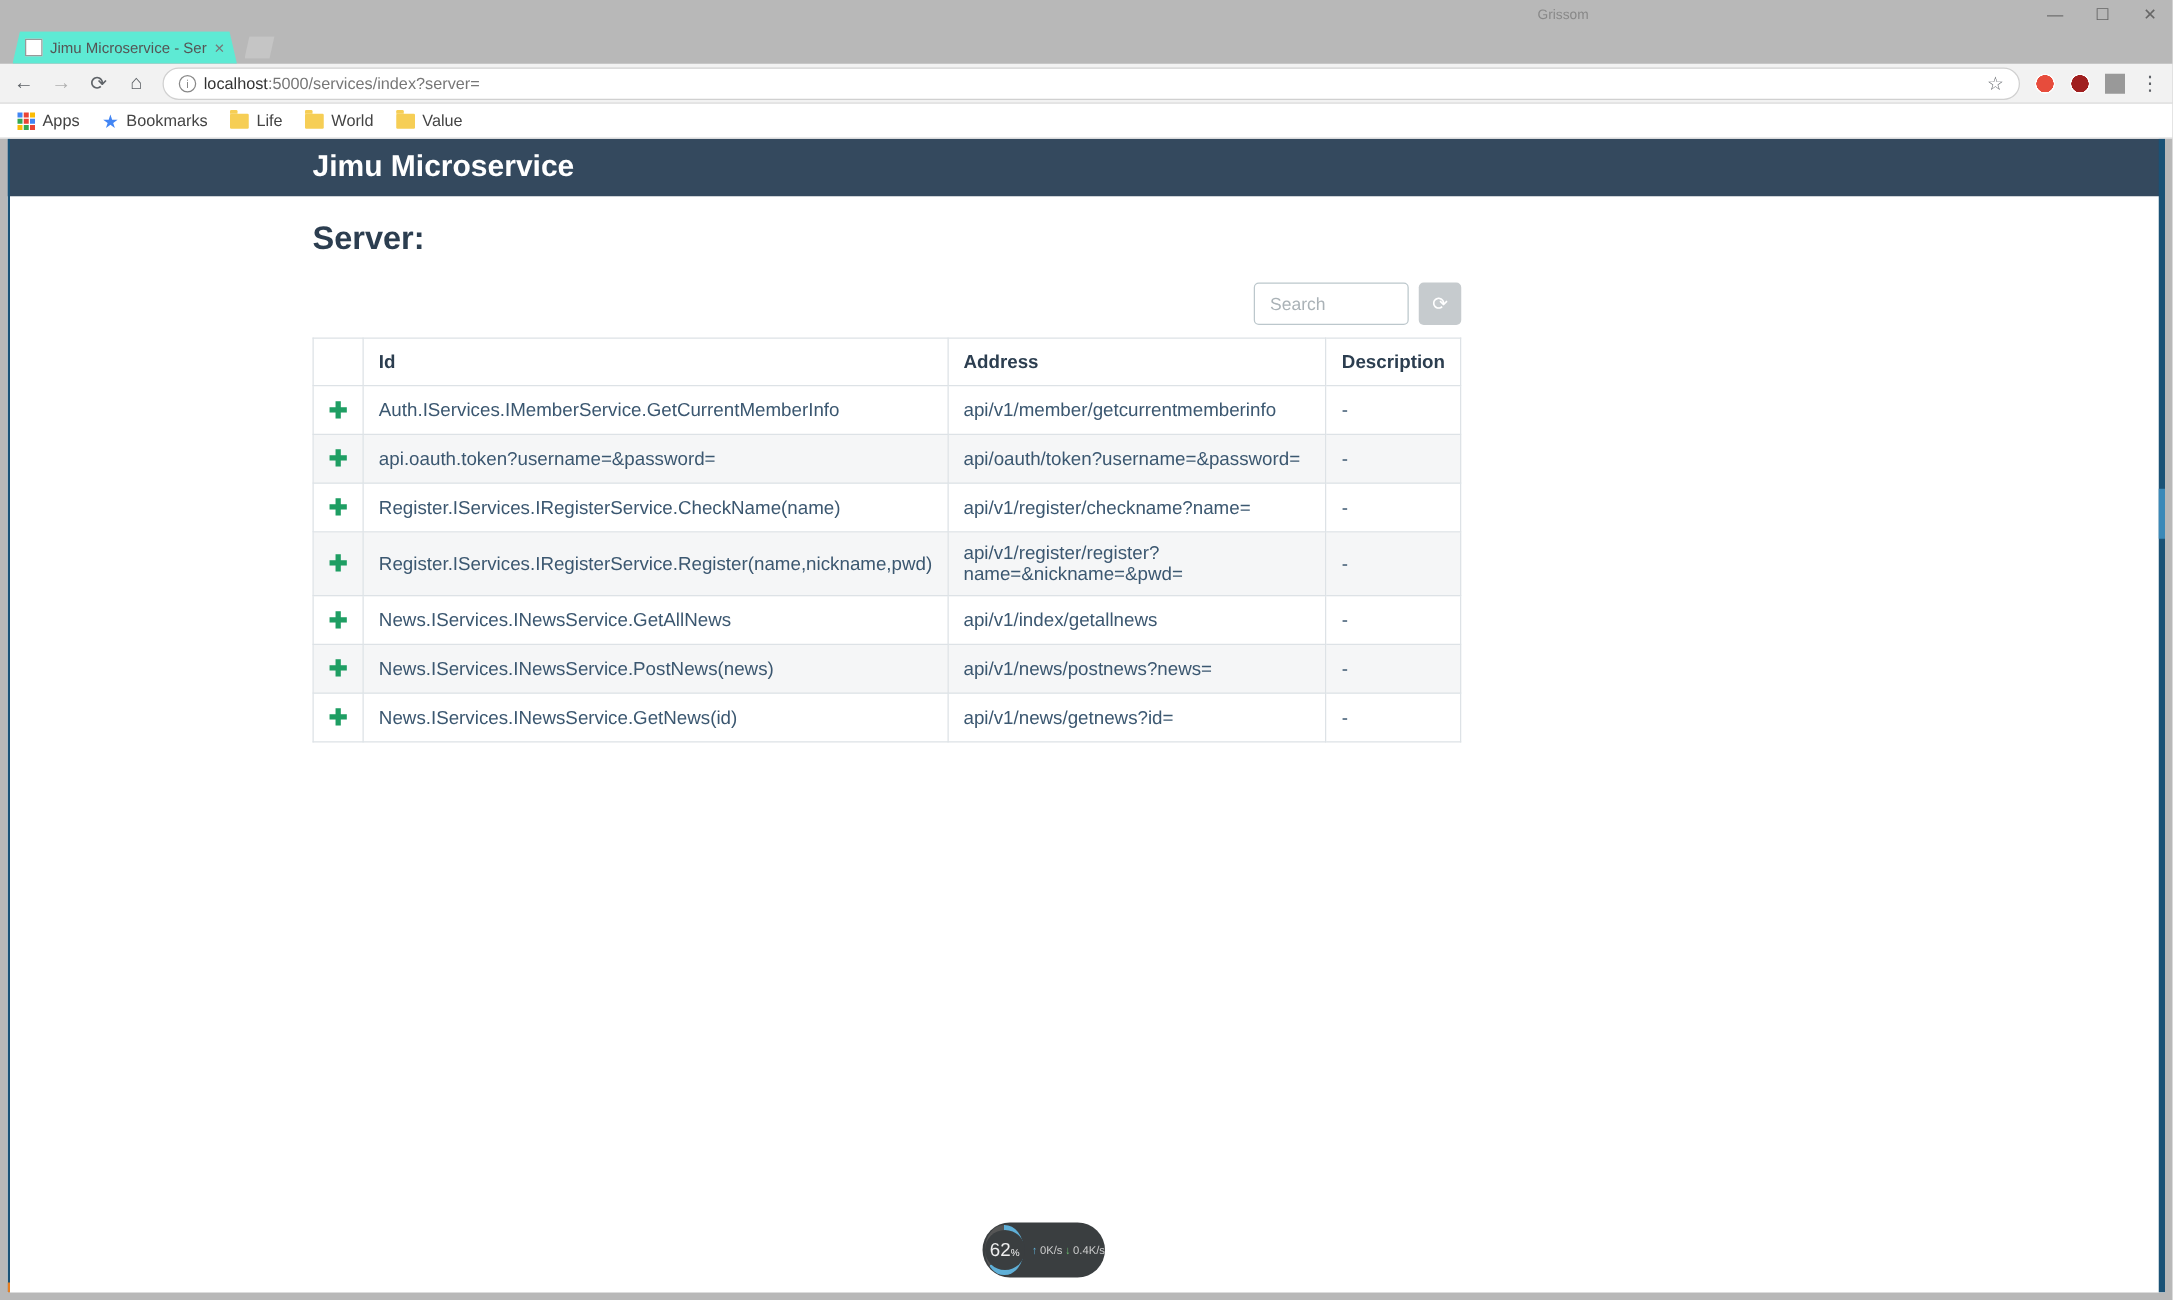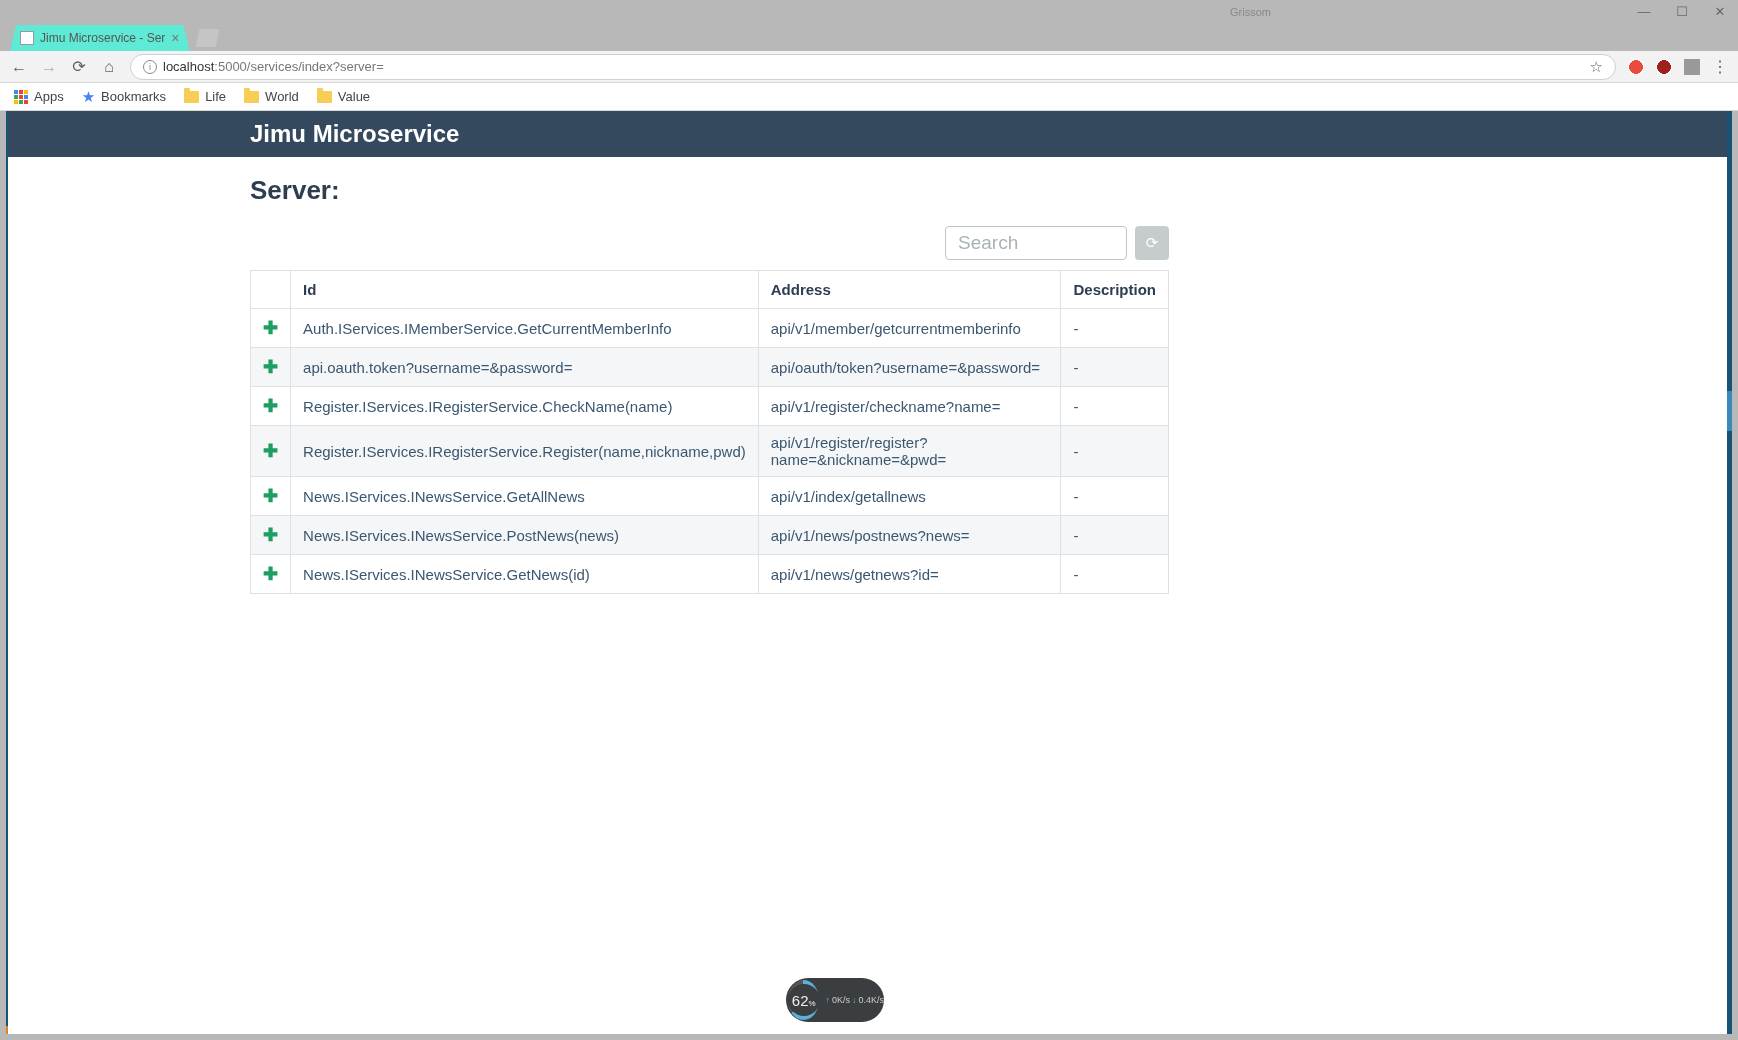--- a/index.html
+++ b/index.html
@@ -46,21 +46,21 @@
     .left-stripe { position: absolute; left: 0; top: 0; bottom: 0; width: 2px; background: #1a5276; }
     .left-stripe::after { content:''; position:absolute; bottom:0; left:0; width:2px; height:8px; background:#e67e22; }
     
     .app-header { height: 46px; background: #34495e; display: flex; align-items: center; padding-left: 244px; }
     .app-title { color: #fff; font-size: 24px; font-weight: 600; }
     
     .page-content { padding: 18px 0 0 244px; width: 1163px; }
     .page-heading { font-size: 26px; font-weight: 600; color: #2c3e50; margin-bottom: 20px; }
     
     .search-row { display: flex; justify-content: flex-end; gap: 8px; margin-bottom: 10px; padding-right: 0; }
-    .search-input { width: 182px; height: 34px; border: 1px solid #bcc7cc; border-radius: 4px; padding: 0 12px; font-size: 19px; color: #1d4ed8; }
+    .search-input { width: 124px; height: 34px; border: 1px solid #bcc7cc; border-radius: 4px; padding: 0 12px; font-size: 14px; color: #1d4ed8; }
     .search-input::placeholder { color: #aab2b7; }
     .refresh-btn { width: 34px; height: 34px; background: #c6cbce; border: none; border-radius: 4px; display: flex; align-items: center; justify-content: center; color: #fff; font-size: 15px; cursor: pointer; }
     
     table { width: 100%; border-collapse: collapse; border: 1px solid #dde2e6; }
     th { text-align: left; padding: 10px 12px; font-size: 15px; font-weight: 600; color: #2c3e50; border: 1px solid #dde2e6; background: #fff; }
     th:first-child { width: 32px; }
     td { padding: 8px 12px; font-size: 15px; color: #3b5770; border: 1px solid #dde2e6; }
     tbody tr:nth-child(even) { background: #f5f6f7; }
     .expand-icon { color: #1e9e63; font-weight: 900; font-size: 18px; text-align: center; cursor: pointer; }
     

